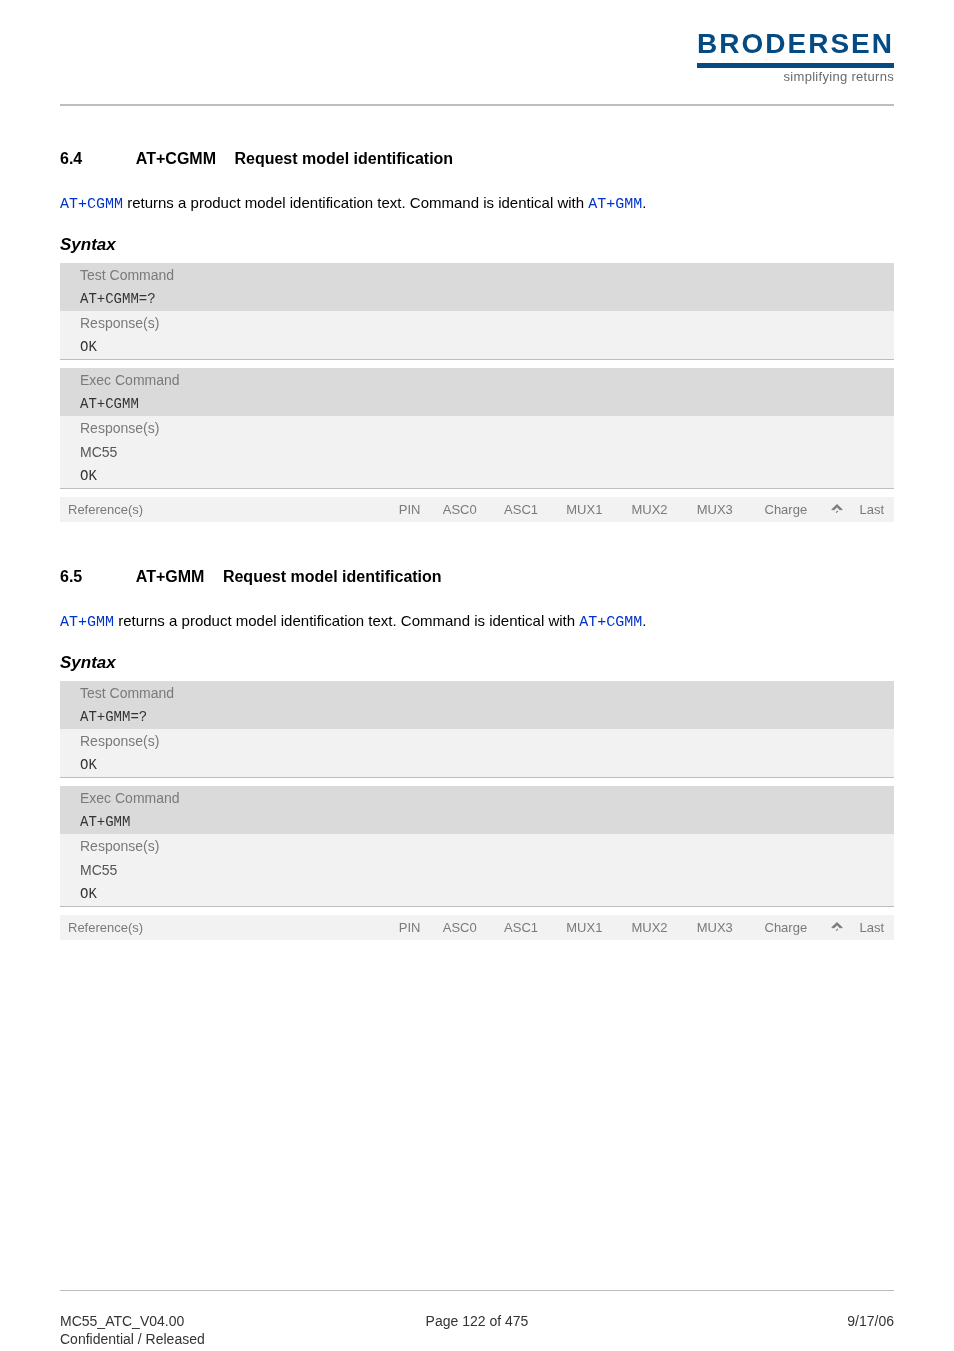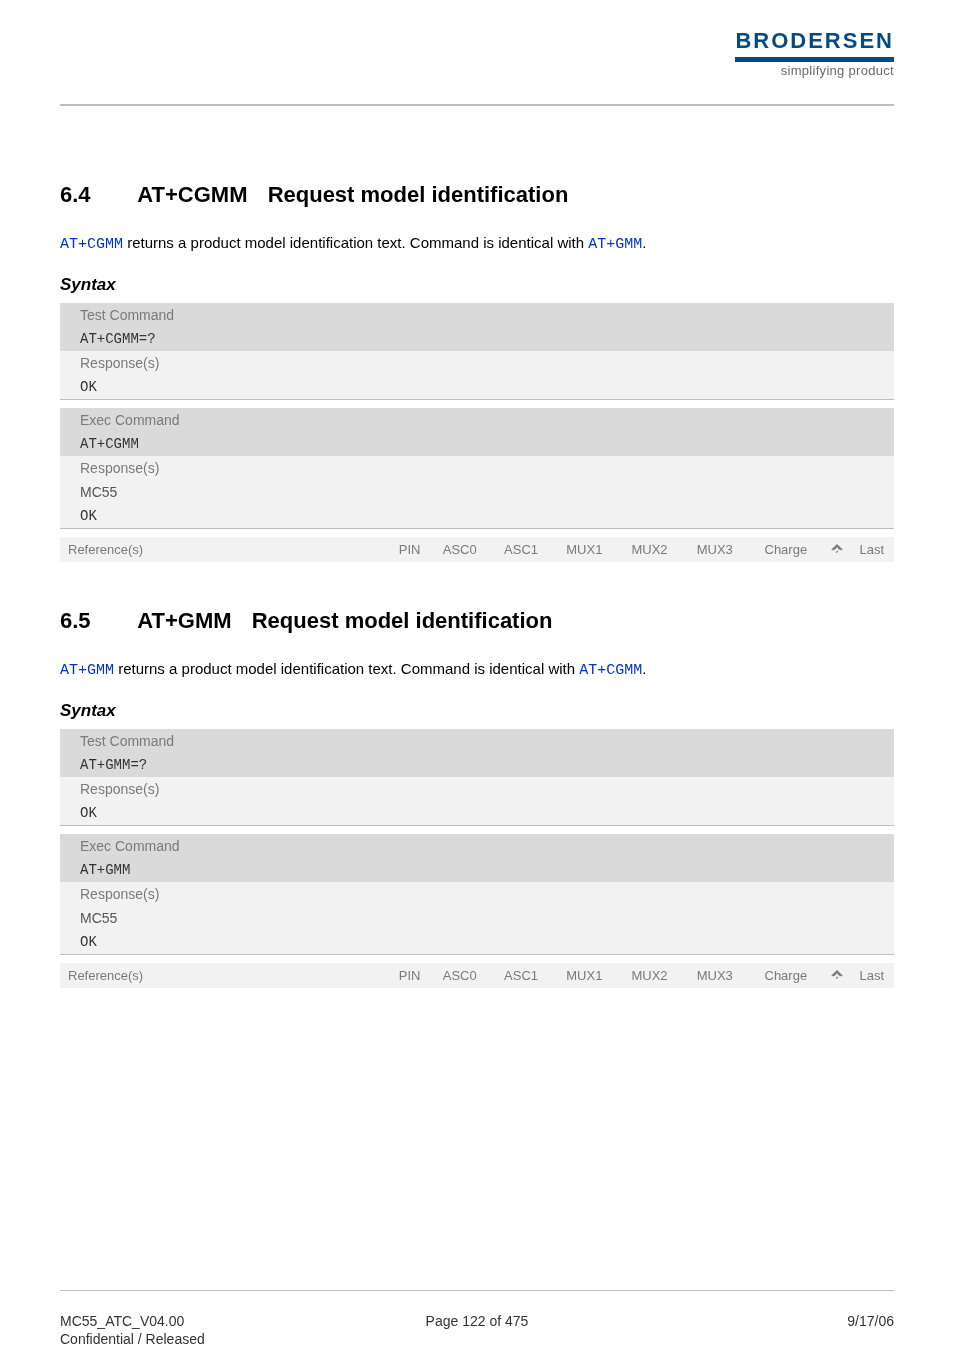--- a/index.html
+++ b/index.html
@@ -11,21 +11,21 @@
     position: relative;
     color: #000;
   }
   .logo-area {
     position: absolute;
     top: 28px;
     right: 60px;
     text-align: right;
   }
   .logo-name {
-    font-size: 22px;
+    font-size: 28px;
     font-weight: 900;
     letter-spacing: 2px;
     color: #044a83;
     font-family: Arial, sans-serif;
   }
   .logo-bar {
     height: 5px;
     background: #044a83;
     margin: 3px 0 1px 0;
   }
@@ -41,24 +41,23 @@
     right: 60px;
     border-top: 2px solid #bdbdbd;
   }
   .content {
     position: absolute;
     top: 150px;
     left: 60px;
     right: 60px;
   }
   h2.sect {
-    font-size: 22px;
+    font-size: 16px;
     font-weight: bold;
     margin-bottom: 24px;
-    margin-top: 32px;
   }
   h2.sect .num { display:inline-block; width: 72px; }
   h2.sect .cmd { margin-right: 14px; }
   p.intro {
     font-size: 15px;
     margin-bottom: 18px;
     line-height: 1.5;
   }
   .link { color: #0033cc; font-family: "Courier New", monospace; }
   .syntax-title {
@@ -124,21 +123,21 @@
   .footer .mid { position:absolute; left:0; right:0; text-align:center; }
   .footer .right { margin-left:auto; }
   .footer-left2 { position:absolute; bottom: 4px; left: 60px; font-size:14px; color:#333;text-align:right;}
 </style>
 </head>
 <body>
 
 <div class="logo-area">
   <div class="logo-name">BRODERSEN</div>
   <div class="logo-bar"></div>
-  <div class="logo-tag">simplifying product</div>
+  <div class="logo-tag">simplifying returns</div>
 </div>
 <div class="header-rule"></div>
 
 <div class="content">
 
   <h2 class="sect">
     <span class="num">6.4</span>
     <span class="cmd">AT+CGMM</span>
     <span>Request model identification</span>
   </h2>

